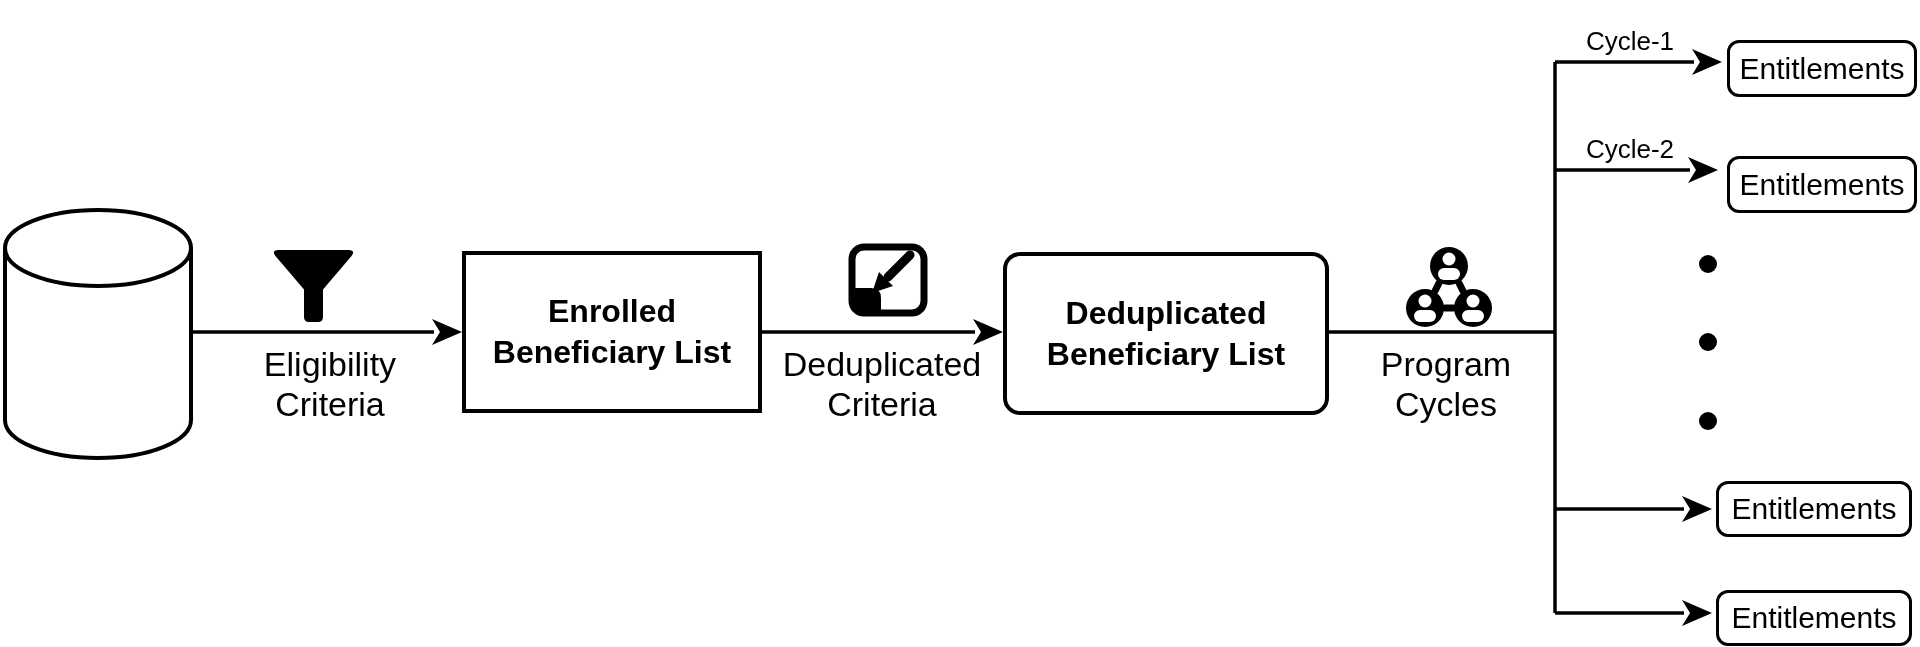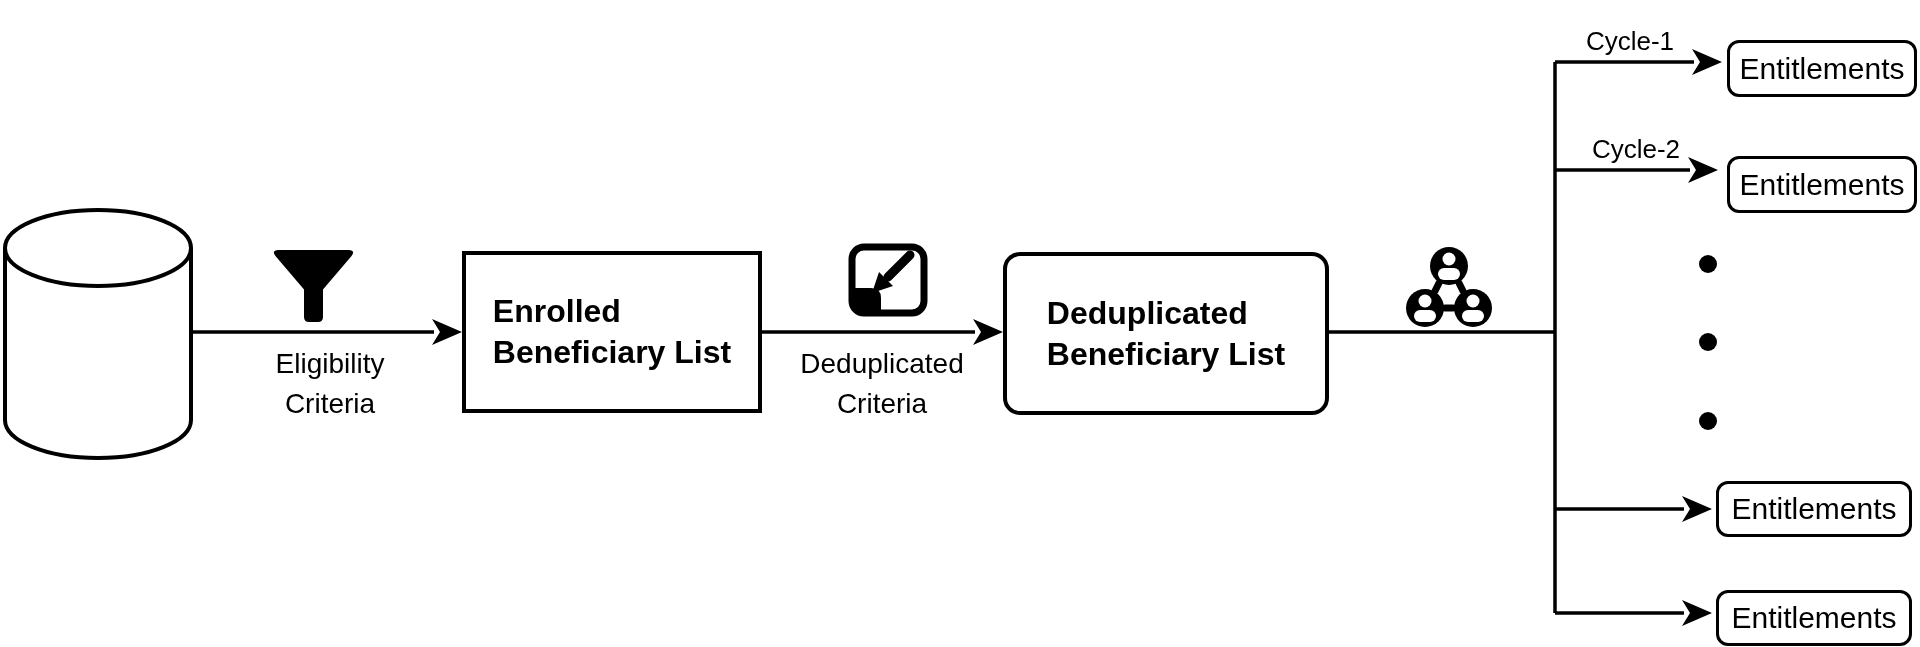--- a/index.html
+++ b/index.html
@@ -2,27 +2,27 @@
 <html><head>
 <meta charset="utf-8">
 <style>
   html,body { margin:0; padding:0; background:#ffffff; }
   #canvas {
     position:relative; width:1920px; height:647px; background:#ffffff;
     font-family:"Liberation Sans", sans-serif; color:#000; overflow:hidden;
   }
   svg.layer { position:absolute; left:0; top:0; }
   .lbl {
-    position:absolute; text-align:center; font-size:28px; line-height:40px;
+    position:absolute; text-align:center; font-size:34px; line-height:40px;
     white-space:pre-line; color:#000;
   }
   .node-box {
     position:absolute; box-sizing:border-box; background:#fff;
     border:4px solid #000; display:flex; align-items:center; justify-content:center;
-    text-align:left; font-weight:bold; font-size:32px; line-height:41px;
+    text-align:center; font-weight:bold; font-size:32px; line-height:41px;
     white-space:pre-line;
   }
   .ent-box {
     position:absolute; box-sizing:border-box; background:#fff;
     border:3px solid #000; border-radius:12px; display:flex; align-items:center;
     justify-content:center; font-size:30px;
   }
   .cycle-lbl { position:absolute; text-align:center; font-size:26px; line-height:34px; }
   .registry-lbl {
     position:absolute; left:3px; top:350px; width:190px; height:40px;
@@ -111,22 +111,24 @@
       <circle cx="21" cy="55" r="6.5" fill="#fff"></circle>
       <rect x="10" y="64" width="22" height="12" rx="6" fill="#fff"></rect>
     </g>
     <g>
       <circle cx="69" cy="62" r="19" fill="#000"></circle>
       <circle cx="69" cy="55" r="6.5" fill="#fff"></circle>
       <rect x="58" y="64" width="22" height="12" rx="6" fill="#fff"></rect>
     </g>
   </svg>
 
+  <div class="lbl" style="left:1344px; top:344px; width:204px;">Program
+Cycles</div>
 
   <div class="cycle-lbl" style="left:1556px; top:24px;  width:148px;">Cycle-1</div>
-  <div class="cycle-lbl" style="left:1556px; top:132px; width:148px;margin-left:6px;">Cycle-2</div>
+  <div class="cycle-lbl" style="left:1556px; top:132px; width:148px;">Cycle-2</div>
 
   <div class="ent-box" style="left:1727px; top:40px;  width:190px; height:57px;">Entitlements</div>
   <div class="ent-box" style="left:1727px; top:156px; width:190px; height:57px;">Entitlements</div>
   <div class="ent-box" style="left:1716px; top:481px; width:196px; height:56px;">Entitlements</div>
   <div class="ent-box" style="left:1716px; top:590px; width:196px; height:56px;">Entitlements</div>
 
 </div>
 
 </body></html>

